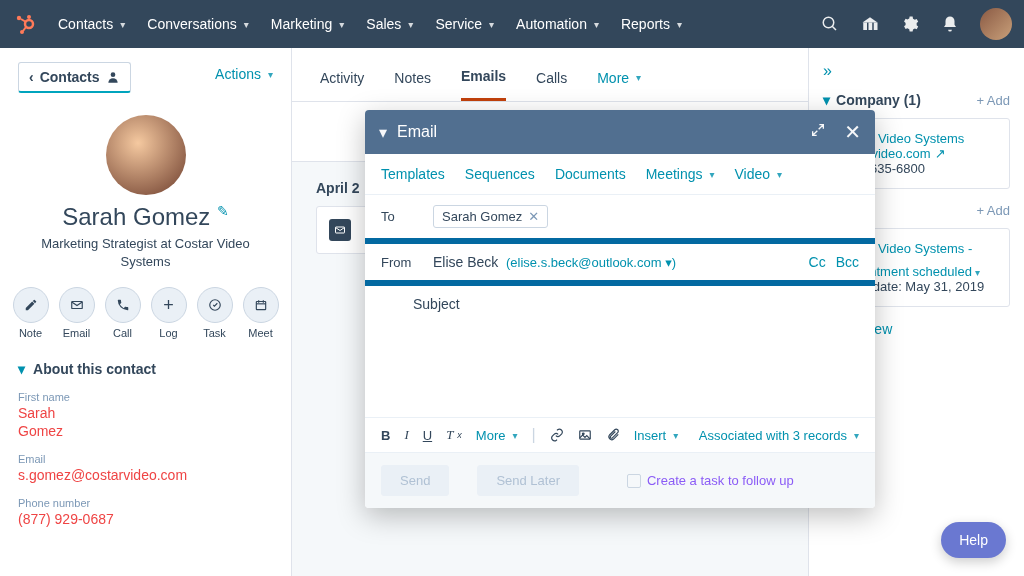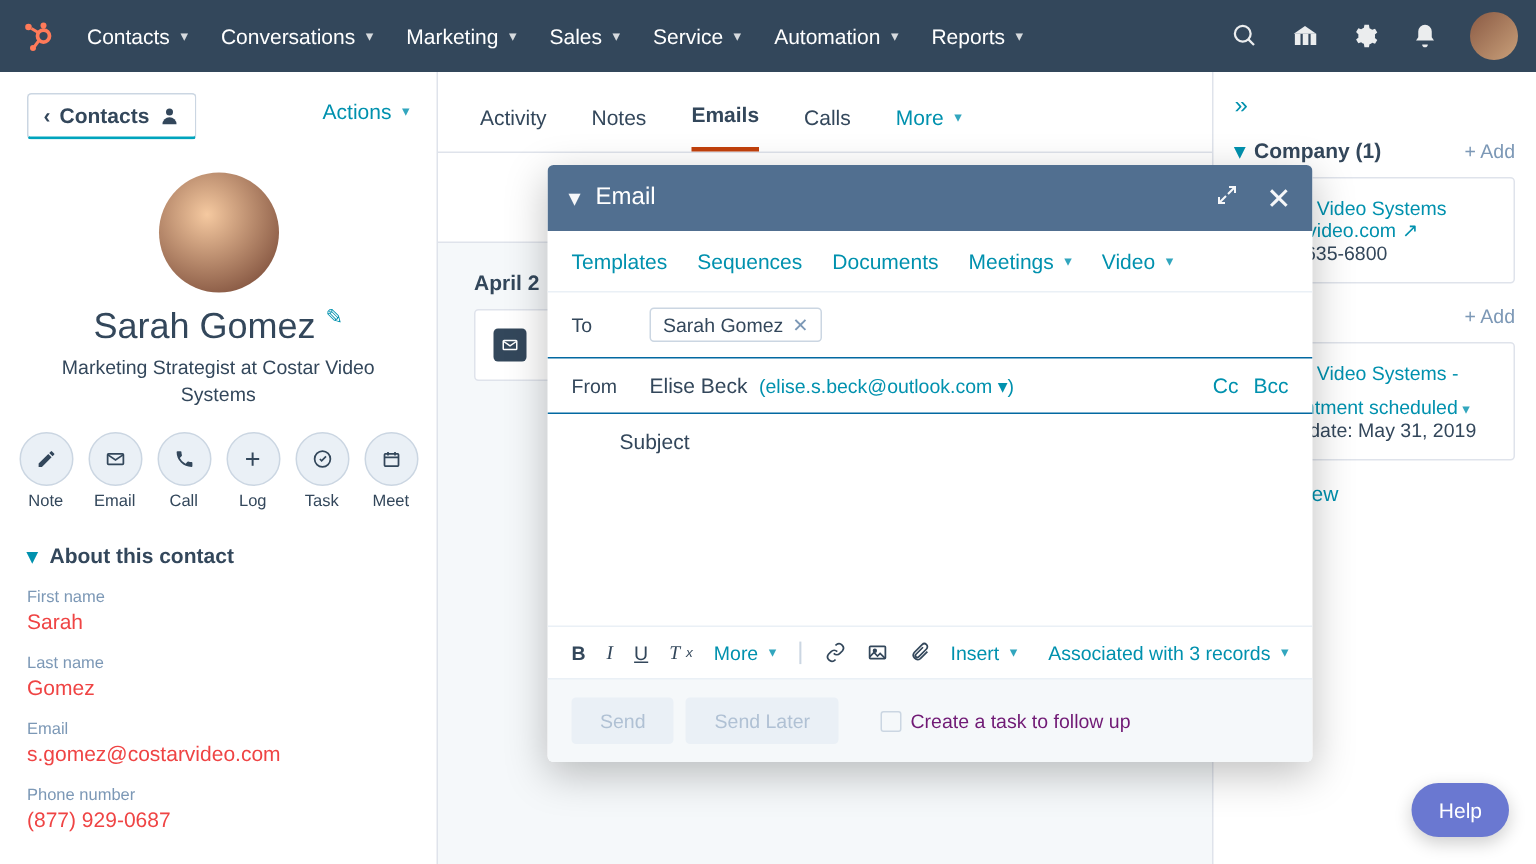--- a/index.html
+++ b/index.html
@@ -58,36 +58,36 @@
 .card-sub { font-size:13px; color:#0091ae; display:flex; align-items:center; gap:4px;}
 .card-text { font-size:13px; color:#33475b;}
 
 
 .modal { position:absolute; left:365px; top:110px; width:510px; height:398px; background:#fff; border-radius:4px; box-shadow: 0 8px 28px rgba(0,0,0,.25); display:flex; flex-direction:column; overflow:hidden;}
 .modal-hdr { background:#516f90; color:#fff; height:44px; display:flex; align-items:center; padding:0 14px; gap:10px;}
 .modal-title { font-size:16px; font-weight:400; flex:1;}
 .modal-icon { cursor:pointer; opacity:.95;}
 .modal-toolbar { display:flex; gap:20px; padding:12px 16px; border-bottom:1px solid #eaf0f6;}
 .tb-link { color:#0091ae; font-size:14px; font-weight:500; cursor:pointer; display:flex; align-items:center; gap:4px;}
-.modal-field { display:flex; align-items:center; padding:10px 16px; border-bottom:1px solid #0369a1; font-size:14px; color:#33475b;}
+.modal-field { display:flex; align-items:center; padding:10px 16px; border-bottom:6px solid #0369a1; font-size:14px; color:#33475b;}
 .fld-lbl { width:52px; color:#33475b; font-size:13px;}
 .chip { border:1px solid #cbd6e2; border-radius:3px; padding:3px 8px; font-size:13px; display:flex; align-items:center; gap:6px;}
 .chip-x { cursor:pointer; color:#7c98b6;}
 .from-name { font-weight:500;}
 .from-email { color:#0091ae; font-size:13px;}
 .ccbcc { margin-left:auto; display:flex; gap:10px; color:#0091ae; font-size:14px;}
 .modal-body { flex:1; padding:14px 16px;}
 .subject-lbl { font-size:14px; color:#33475b; font-weight:500;}
 .modal-format { display:flex; align-items:center; gap:14px; padding:8px 16px; border-top:1px solid #eaf0f6;}
 .fmt-item { font-size:13px; color:#33475b; cursor:pointer; display:flex; align-items:center; gap:4px;}
 .fmt-more { color:#0091ae;}
 .fmt-right { margin-left:auto; color:#0091ae; font-size:13px; display:flex; align-items:center; gap:4px;}
-.modal-footer { display:flex; align-items:center; gap:8px; padding:12px 16px; border-top:1px solid #eaf0f6; background:#f5f8fa;}
+.modal-footer { display:flex; align-items:center; gap:28px; padding:12px 16px; border-top:1px solid #eaf0f6; background:#f5f8fa;}
 .btn-disabled { background:#eaf0f6; color:#b0c1d4; border:1px solid #eaf0f6; padding:7px 18px; font-size:13px; border-radius:3px;}
-.chk-label { font-size:13px; color:#701a75; display:flex; align-items:center; gap:6px;padding-left:20px;}
+.chk-label { font-size:13px; color:#8b5cf6; display:flex; align-items:center; gap:6px;padding-left:20px;}
 .chk-box { width:14px; height:14px; border:1px solid #cbd6e2; border-radius:2px; display:inline-block;}
 
 
 .help-fab { position:absolute; right:18px; bottom:18px; background:#6a78d1; color:#fff; border-radius:22px; padding:10px 18px; font-size:14px; font-weight:500; box-shadow:0 4px 12px rgba(0,0,0,.2); cursor:pointer;}
 
 .caret::after{content:"▾"; font-size:10px; margin-left:3px; opacity:.8;}
 </style>
 </head>
 <body>
 
@@ -205,21 +205,20 @@
           </div>
           <span>Meet</span>
         </div>
     </div>
     <div class="section-hdr">
         <span class="chev-down">▾</span>
         <span>About this contact</span>
       </div>
     <div class="field-lbl">First name</div>
     <div class="field-val">Sarah</div>
-    <div class="field-lbl">Last name</div>
     <div class="field-val">Gomez</div>
     <div class="field-lbl">Email</div>
     <div class="field-val">s.gomez@costarvideo.com</div>
     <div class="field-lbl">Phone number</div>
     <div class="field-val">(877) 929-0687</div>
   </div>
 
   <div class="midcol">
     <div class="tabs">
       <div class="tab">Activity</div>

